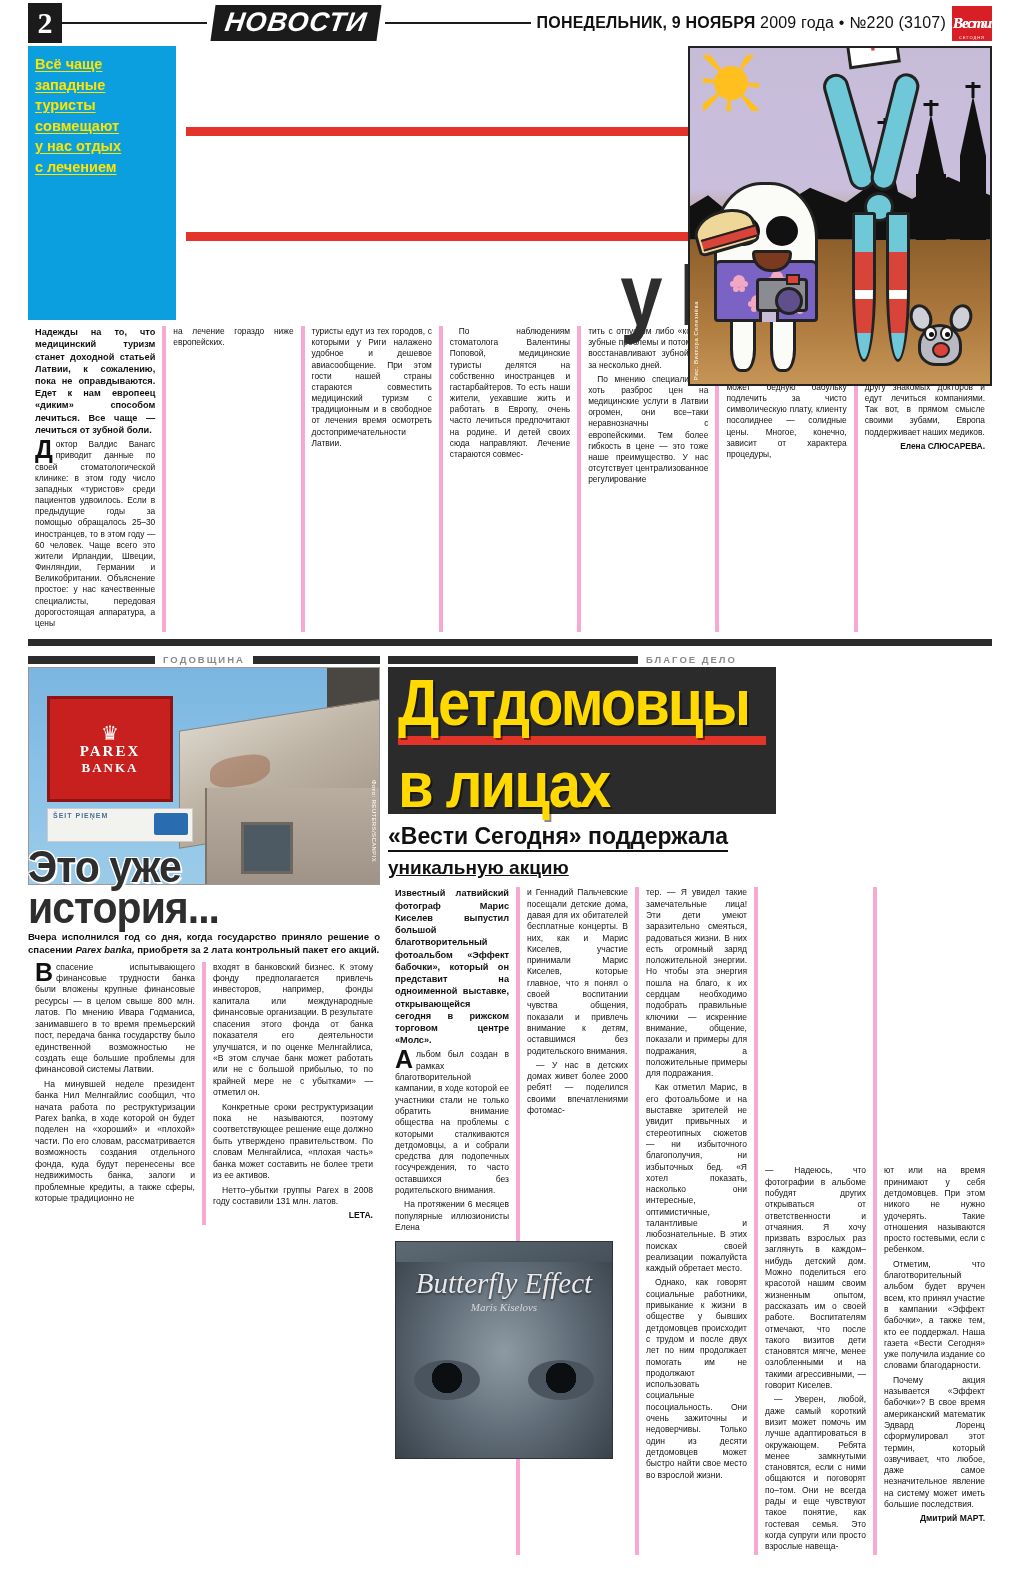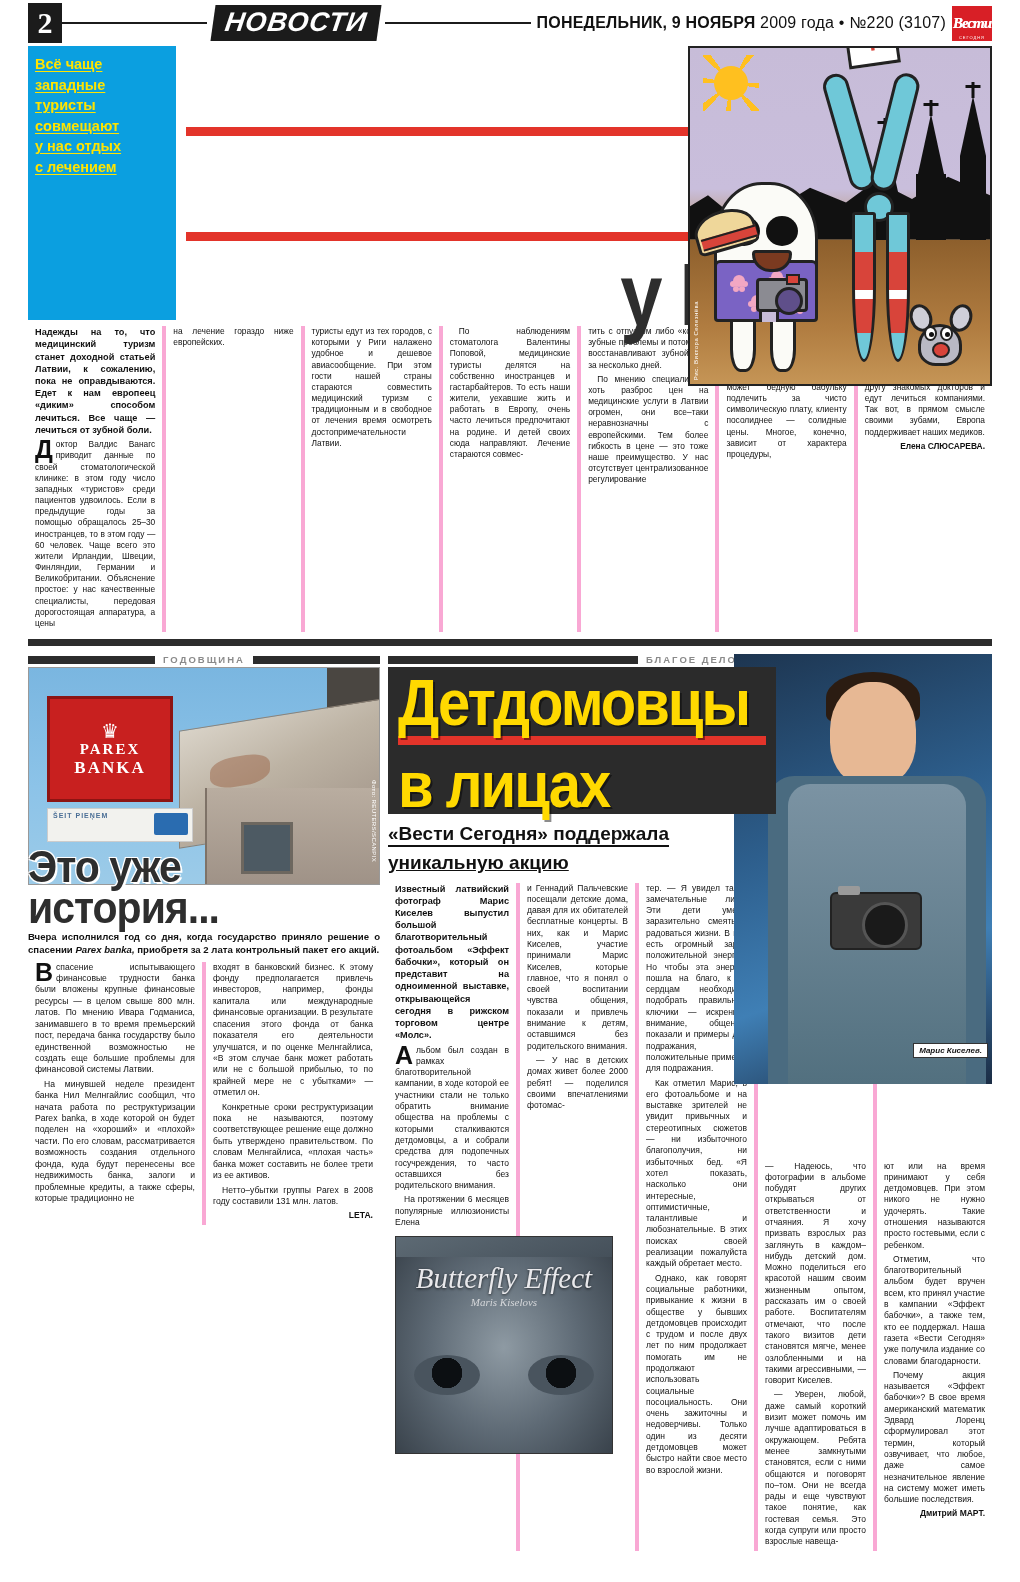--- a/index.html
+++ b/index.html
@@ -154,21 +154,21 @@
   .right-col { flex:1; }
 
   .parex-photo { position:relative; width:100%; height:218px; overflow:hidden; border:1px solid #999;
      background:linear-gradient(180deg,#7ab6e0 0%, #8cc3e8 55%, #9ccbe8 100%); }
   .parex-sign { position:absolute; left:18px; top:28px; width:126px; height:106px; background:#c8201f;
                 border:3px solid #8d1413; display:flex; flex-direction:column; align-items:center;
                 justify-content:center; }
   .parex-crown { color:#fff; font-size:20px; line-height:1; }
   .parex-sign .n1 { color:#fff; font-weight:bold; font-size:15px; letter-spacing:2px;
                     font-family:"Liberation Serif", serif; }
-  .parex-sign .n2 { color:#fff; font-weight:bold; font-size:17px; letter-spacing:2px;
+  .parex-sign .n2 { color:#fff; font-weight:bold; font-size:13px; letter-spacing:2px;
                     font-family:"Liberation Serif", serif; }
   .parex-white { position:absolute; left:18px; top:140px; width:146px; height:34px; background:#f2f2ee;
                  border:1px solid #ccc; padding:3px 5px; }
   .parex-white .t { font-size:7px; color:#4b6f96; letter-spacing:1px; font-weight:bold; }
   .parex-card { position:absolute; right:4px; top:4px; width:34px; height:22px; background:#2a6cb0;
                 border-radius:2px; }
   .roof { position:absolute; right:-10px; top:46px; width:210px; height:118px;
           background:linear-gradient(160deg,#d9d3c8 0%, #bdb3a4 45%, #a3968a 100%);
           transform:skewY(-9deg); border:1px solid #8d8276; }
   .roof:after { content:""; position:absolute; left:30px; top:34px; width:60px; height:30px;
@@ -185,21 +185,21 @@
              transform-origin:left top; margin:-38px 0 0 0; position:relative; z-index:3;
              text-shadow:2px 2px 0 #fff, -1px -1px 0 #fff, 1px -1px 0 #fff, -1px 1px 0 #fff; }
   .s2-lead { font-weight:bold; font-size:9.6px; line-height:1.34; margin:10px 0 5px; text-align:justify; }
   .s2-lead i { font-style:italic; }
 
   .blagoe { position:relative; }
   .d-head-wrap { background:#2b2b2b; padding:6px 10px 8px; position:relative; }
   .d-head { color:#ffd900; font-weight:bold; font-size:58px; line-height:0.88; letter-spacing:-2px;
             transform:scaleY(1.12); transform-origin:left top; text-shadow:2px 2px 0 rgba(0,0,0,.45); }
   .d-redline { height:9px; background:#e3342a; margin:12px 0 10px; }
-  .d-sub { font-weight:bold; font-size:19px; line-height:1.22; margin:8px 0 2px;
+  .d-sub { font-weight:bold; font-size:23px; line-height:1.22; margin:8px 0 2px;
            border-bottom:2px solid #111; display:inline-block; }
   .d-sub2 { font-weight:bold; font-size:19px; line-height:1.22; margin:2px 0 8px;text-decoration:underline; }
 
   .portrait { position:absolute; right:0; top:0; width:258px; height:430px; overflow:hidden; }
   .pt-bg { position:absolute; inset:0; background:linear-gradient(160deg,#1d3550 0%, #2d5e8c 40%, #3f7fb5 70%, #1b2c44 100%); }
   .pt-head { position:absolute; left:96px; top:28px; width:86px; height:104px; background:#e7b894;
              border-radius:46% 46% 42% 42%; }
   .pt-hair { position:absolute; left:92px; top:18px; width:94px; height:52px; background:#2b1c12;
              border-radius:50% 50% 18% 18%; }
   .pt-body { position:absolute; left:34px; top:122px; width:218px; height:310px; background:#4a6b80;
@@ -413,30 +413,20 @@
         </div>
       </div>
     </div>
 
     <div class="right-col blagoe">
       <div class="kicker-sm">
         <div class="bar" style="max-width:250px;"></div>
         <div class="lbl">БЛАГОЕ ДЕЛО</div>
       </div>
 
-      <div class="portrait">
-        <div class="pt-bg"></div>
-        <div class="pt-hair"></div>
-        <div class="pt-head"></div>
-        <div class="pt-body"></div>
-        <div class="pt-shirt"></div>
-        <div class="pt-jacket"></div>
-        <div class="pt-cam"></div>
-        <div class="pt-cap">Марис Киселев.</div>
-      </div>
 
       <div style="width:388px;">
         <div class="d-head-wrap">
           <div class="d-head">Детдомовцы</div>
           <div class="d-redline"></div>
           <div class="d-head r2">в лицах</div>
         </div>
         <div class="d-sub">«Вести Сегодня» поддержала</div>
         <div class="d-sub2">уникальную акцию</div>
       </div>

